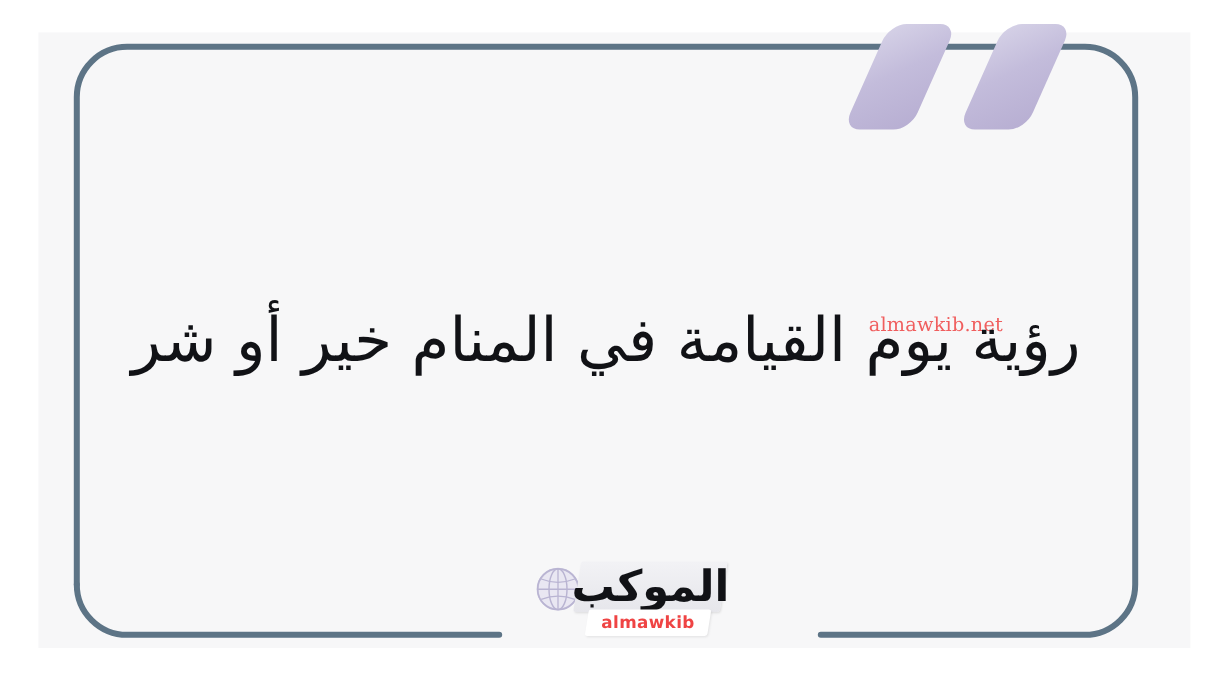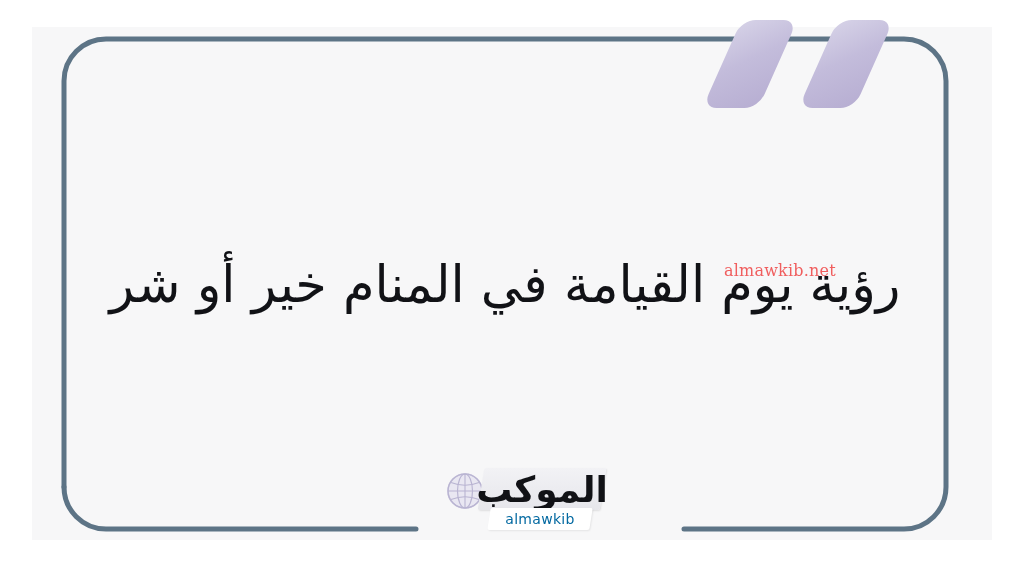--- a/index.html
+++ b/index.html
@@ -163,22 +163,22 @@
     position: absolute;
     left: 56px;
     top: 42px;
     width: 102px;
     height: 22px;
     display: flex;
     align-items: center;
     justify-content: center;
     font-family: "DejaVu Sans", "Liberation Sans", sans-serif;
     font-size: 14px;
-    font-weight: 400;
-    color: #0369a1;
+    font-weight: 700;
+    color: #ef4444;
     letter-spacing: 0.3px;
     direction: ltr;
     white-space: nowrap;
   }
 </style>
 </head>
 <body>
 
 <div class="stage">
 

